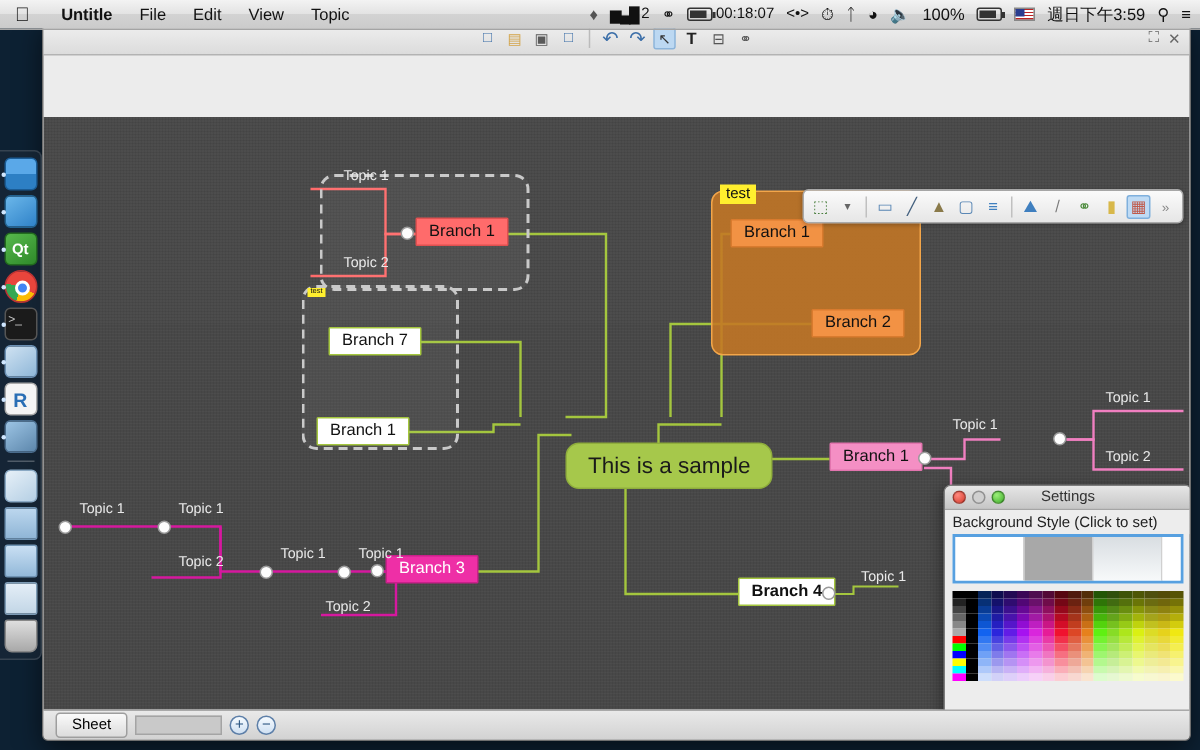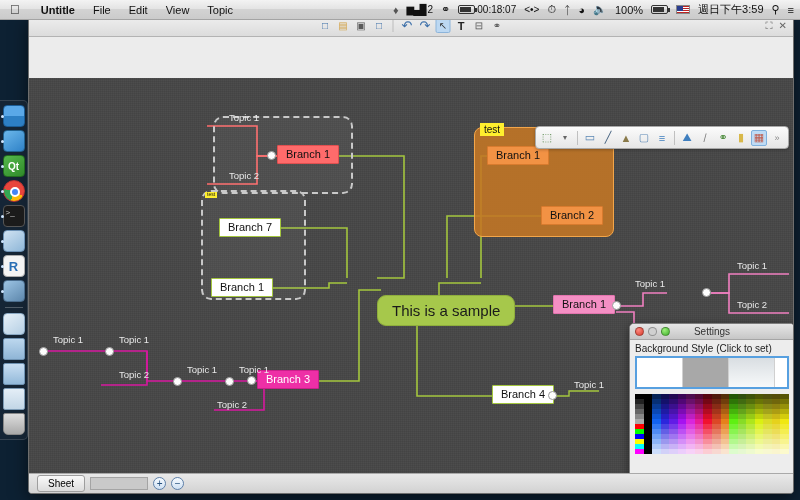--- a/index.html
+++ b/index.html
@@ -379,21 +379,21 @@
     <div class="node nd-branch" style="left:512px;top:128px;background:#f29244;border:1px solid #d97b2e;">Branch 2</div>
 
     <div class="node nd-branch" style="left:524px;top:217px;background:#f48fc4;border:1px solid #e274ae;">Branch 1</div>
     <div class="dot" style="left:583px;top:223px;"></div>
 
     <div class="node nd-topic" style="left:606px;top:201px;">Topic 1</div>
     <div class="dot" style="left:673px;top:210px;"></div>
     <div class="node nd-topic" style="left:708px;top:183px;">Topic 1</div>
     <div class="node nd-topic" style="left:708px;top:222px;">Topic 2</div>
 
-    <div class="node nd-branch" style="left:463px;top:307px;background:#ffffff;border:1.5px solid #a4c63e;color:#111;">Branch 4</div>
+    <div class="node nd-branch" style="left:463px;top:307px;background:#ffffff;border:1.5px solid #a4c63e;color:#111;font-weight:bold;">Branch 4</div>
     <div class="dot" style="left:519px;top:313px;"></div>
     <div class="node nd-topic" style="left:545px;top:302px;">Topic 1</div>
 
     <div class="node nd-branch" style="left:228px;top:292px;background:#ee2fa6;border:1px solid #c9208a;color:#fff;">Branch 3</div>
     <div class="dot" style="left:218px;top:298px;"></div>
 
     <div class="dot" style="left:10px;top:269px;"></div>
     <div class="node nd-topic" style="left:24px;top:257px;">Topic 1</div>
     <div class="dot" style="left:76px;top:269px;"></div>
     <div class="node nd-topic" style="left:90px;top:257px;">Topic 1</div>

